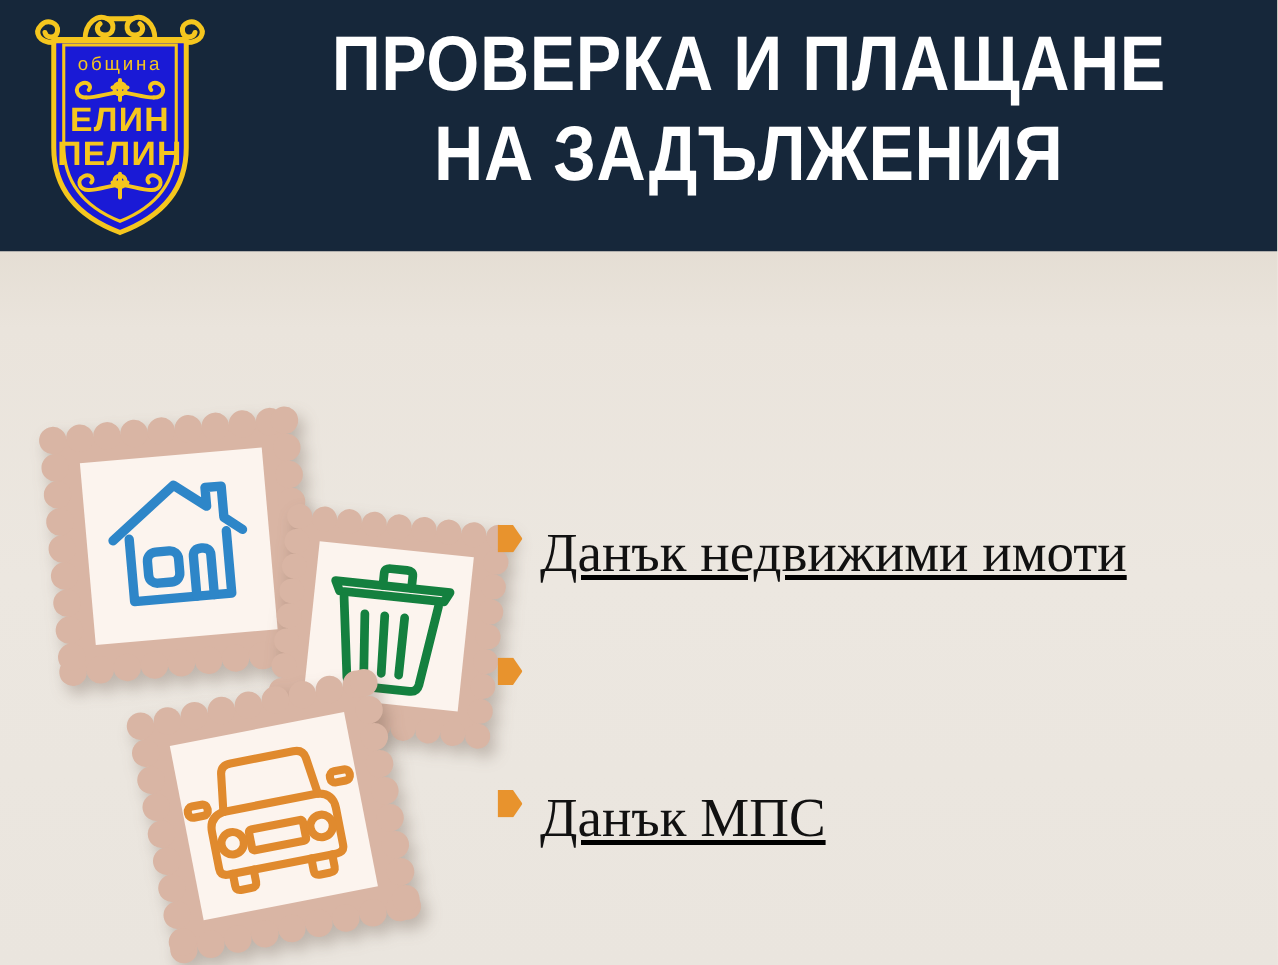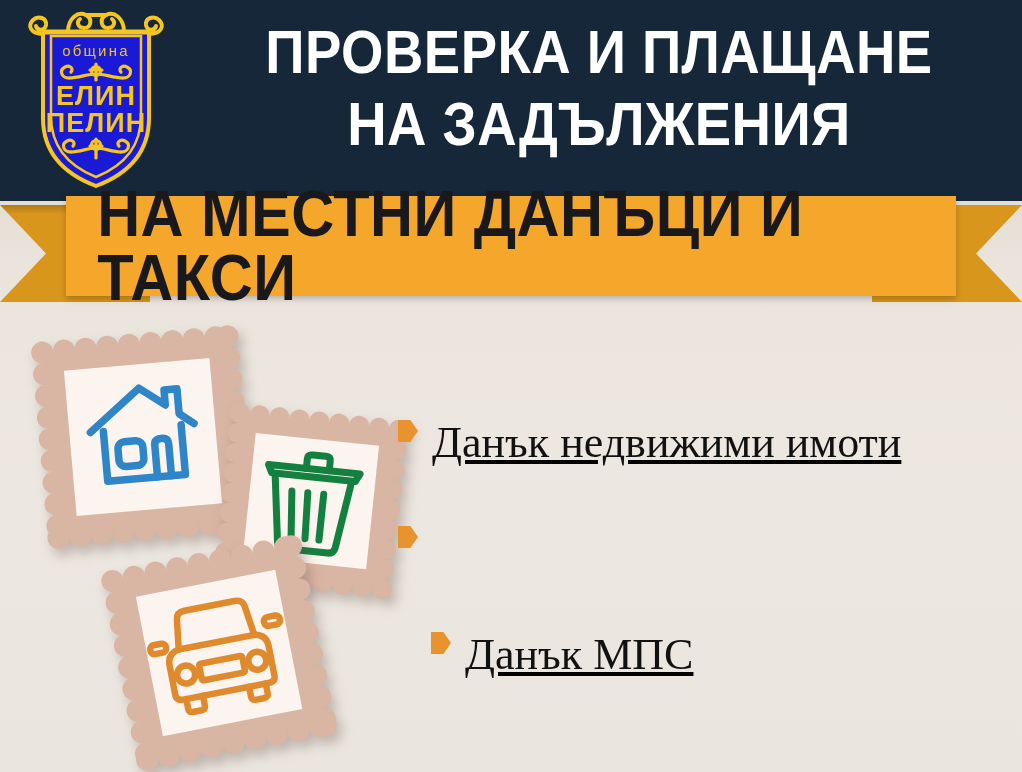--- a/index.html
+++ b/index.html
@@ -86,21 +86,21 @@
   .stamp svg{display:block;filter:drop-shadow(5px 7px 6px rgba(90,70,55,0.30));}
   .stamp-house{left:18px;top:312px;}
   .stamp-trash{left:203px;top:393px;}
   .stamp-car{left:96px;top:530px;}
 
   
   .bullets{position:absolute;left:398px;top:420px;width:610px;z-index:4;}
   .bullet-row{
     display:flex;align-items:flex-start;height:52px;margin-bottom:54px;text-decoration:underline;
   }
-  .bullet-row:last-child{margin-bottom:0;margin-left:33px;}
+  .bullet-row:last-child{margin-bottom:0;}
   .bullet-marker{
     width:20px;height:22px;flex:0 0 20px;margin-right:14px;
     background:#e8932d;
     clip-path:polygon(0 0,62% 0,100% 50%,62% 100%,0 100%);
   }
   .bullet-label{
     font-family:"Liberation Serif",serif;
     font-size:44px;
     line-height:46px;
     color:#111111;
@@ -152,29 +152,20 @@
         <text class="logo-txt logo-small" x="75" y="50" text-anchor="middle">община</text>
         <text class="logo-txt logo-big" x="75" y="99" text-anchor="middle">ЕЛИН</text>
         <text class="logo-txt logo-big" x="75" y="126" text-anchor="middle">ПЕЛИН</text>
       </svg>
     </div>
 
     <div class="header-title">ПРОВЕРКА И ПЛАЩАНЕ
 НА ЗАДЪЛЖЕНИЯ</div>
   </div>
 
-  <div class="ribbon-wrap">
-    <div class="ribbon-tail tail-left">
-      <div class="tail-shadow-l"></div>
-    </div>
-    <div class="ribbon-tail tail-right"></div>
-    <div class="ribbon-main">
-      <div class="ribbon-text">НА МЕСТНИ ДАНЪЦИ И ТАКСИ</div>
-    </div>
-  </div>
 
   <div class="stamp stamp-house">
     <svg width="250" height="250" viewBox="0 0 250 250" xmlns="http://www.w3.org/2000/svg">
       <g transform="rotate(-5 125 125)">
 
         <g fill="#d9b5a4">
           <rect x="32" y="32" width="186" height="186"></rect>
           <g>
             <circle cx="32" cy="32" r="11"></circle>
               <circle cx="53.8" cy="32" r="11"></circle>

